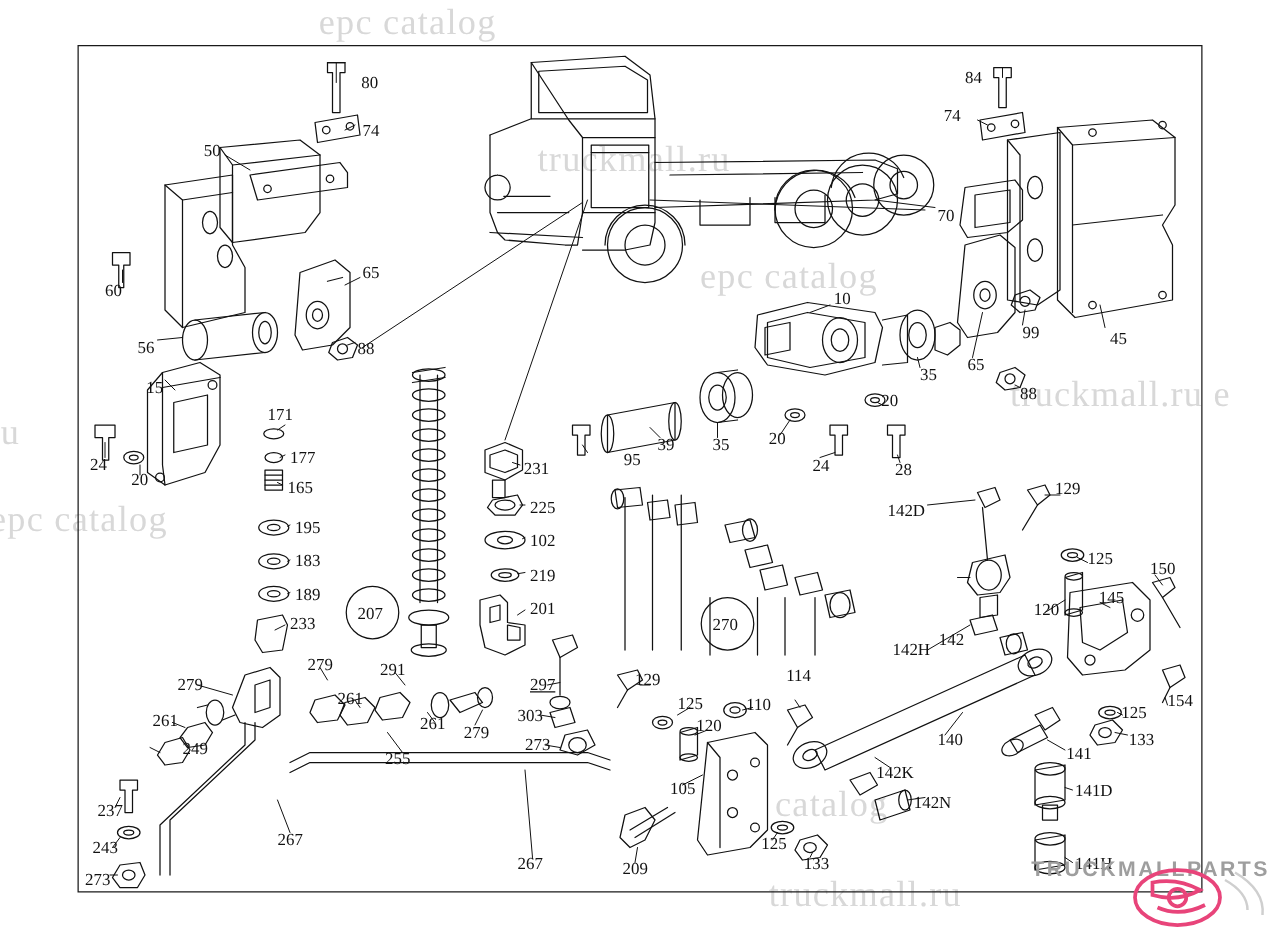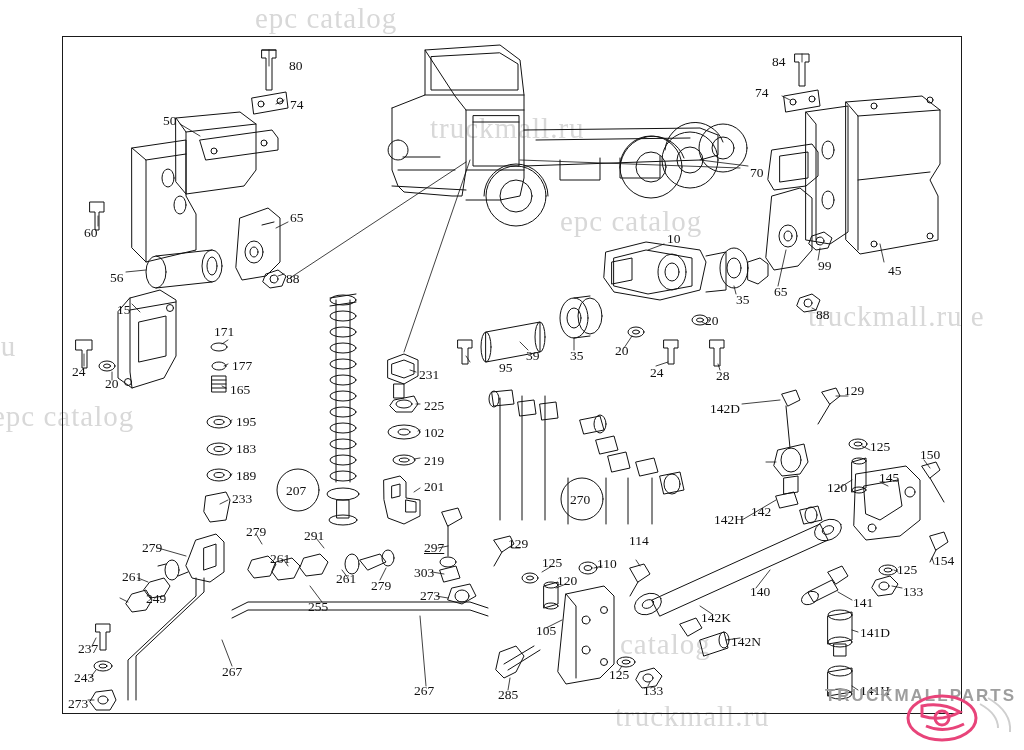--- a/index.html
+++ b/index.html
@@ -661,21 +661,21 @@
     <div class="lbl" style="left:74px;top:671px;">243</div>
     <div class="lbl" style="left:68px;top:697px;">273</div>
     <div class="lbl" style="left:304px;top:529px;">291</div>
     <div class="lbl" style="left:371px;top:579px;">279</div>
     <div class="lbl" style="left:424px;top:541px;text-decoration:underline;">297</div>
     <div class="lbl" style="left:414px;top:566px;">303</div>
     <div class="lbl" style="left:420px;top:589px;">273</div>
     <div class="lbl" style="left:308px;top:600px;">255</div>
     <div class="lbl" style="left:222px;top:665px;">267</div>
     <div class="lbl" style="left:414px;top:684px;">267</div>
-    <div class="lbl" style="left:498px;top:688px;">285</div>
+    <div class="lbl" style="left:498px;top:688px;">209</div>
     <div class="lbl" style="left:536px;top:624px;">105</div>
     <div class="lbl" style="left:508px;top:537px;">129</div>
     <div class="lbl" style="left:542px;top:556px;">125</div>
     <div class="lbl" style="left:557px;top:574px;">120</div>
     <div class="lbl" style="left:597px;top:557px;">110</div>
     <div class="lbl" style="left:629px;top:534px;">114</div>
     <div class="lbl" style="left:609px;top:668px;">125</div>
     <div class="lbl" style="left:643px;top:684px;">133</div>
   </div>
 

